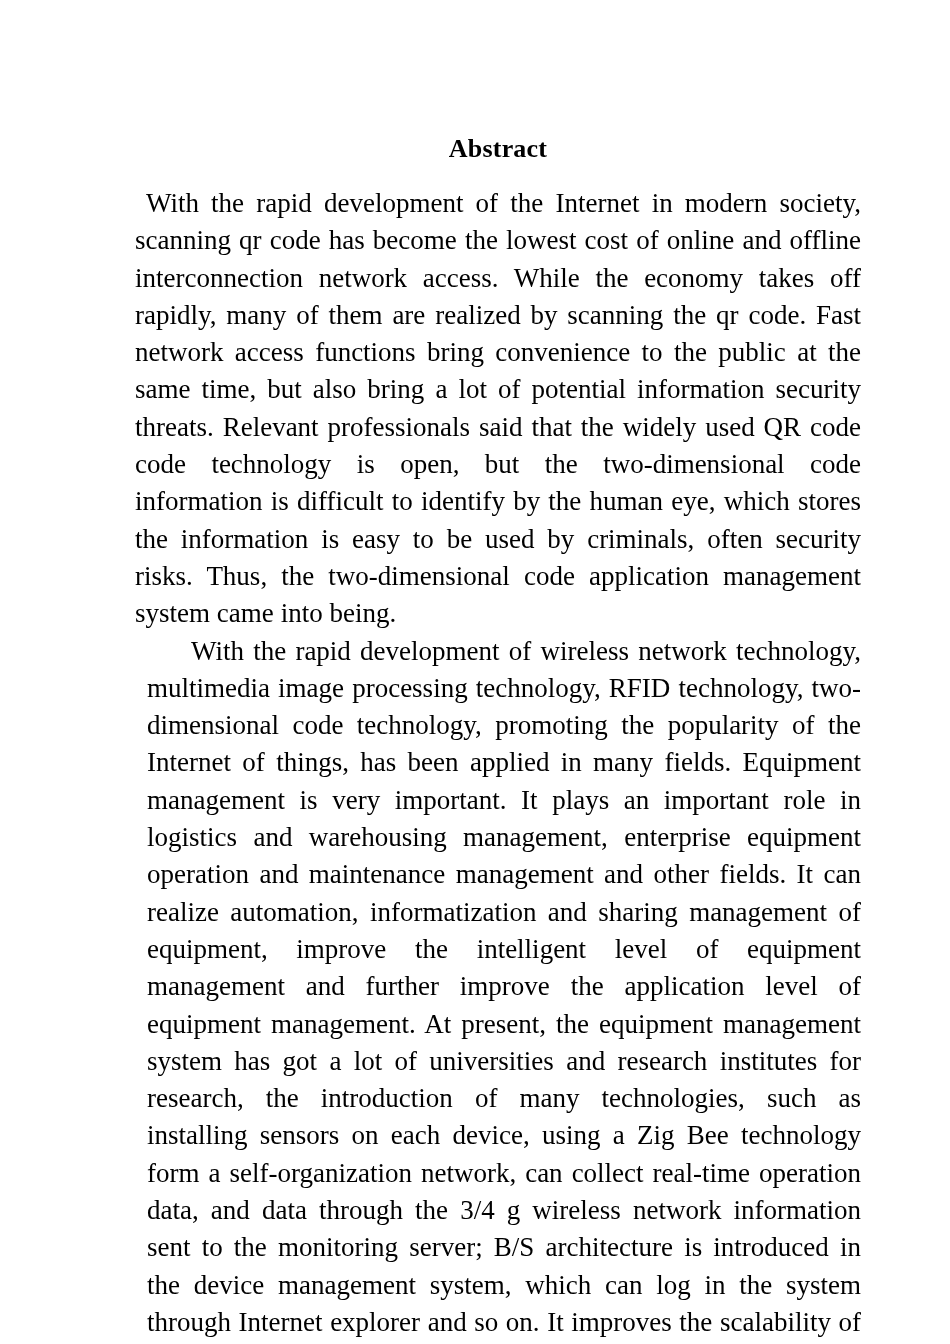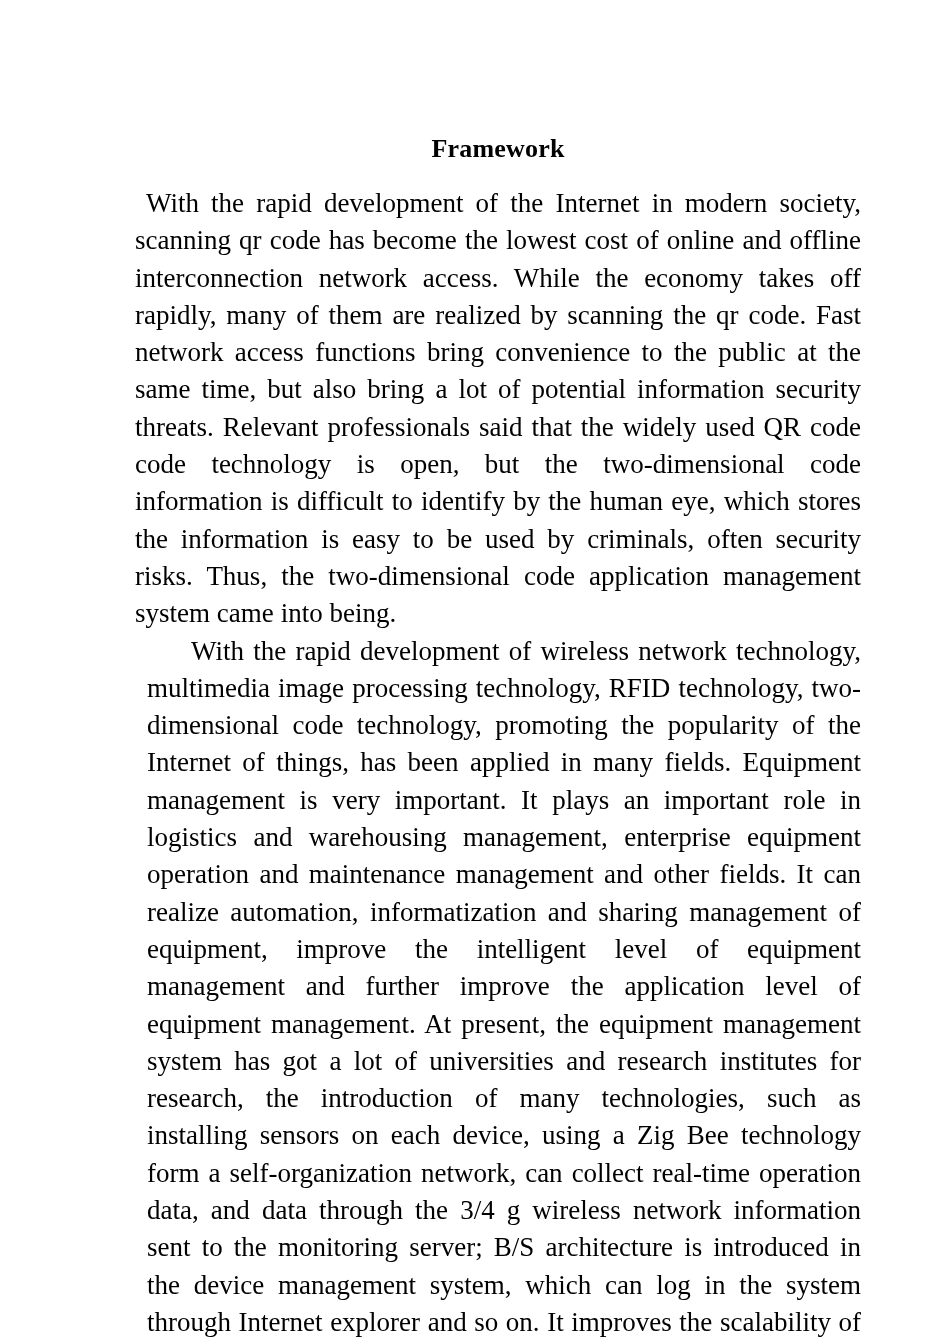--- a/index.html
+++ b/index.html
@@ -72,21 +72,21 @@
     text-indent: 44px;
     margin-left: 12px;
   }
 </style>
 </head>
 <body>
 
 <div class="page">
   <div class="content">
 
-    <h1 class="doc-title">Framework</h1>
+    <h1 class="doc-title">Abstract</h1>
 
     <div class="body-block">
       <p class="para indent-small">With the rapid development of the Internet in modern society, scanning qr code has become the lowest cost of online and offline interconnection network access. While the economy takes off rapidly, many of them are realized by scanning the qr code. Fast network access functions bring convenience to the public at the same time, but also bring a lot of potential information security threats. Relevant professionals said that the widely used QR code code technology is open, but the two-dimensional code information is difficult to identify by the human eye, which stores the information is easy to be used by criminals, often security risks. Thus, the two-dimensional code application management system came into being.</p>
       <p class="para indent-large">With the rapid development of wireless network technology, multimedia image processing technology, RFID technology, two-dimensional code technology, promoting the popularity of the Internet of things, has been applied in many fields. Equipment management is very important. It plays an important role in logistics and warehousing management, enterprise equipment operation and maintenance management and other fields. It can realize automation, informatization and sharing management of equipment, improve the intelligent level of equipment management and further improve the application level of equipment management. At present, the equipment management system has got a lot of universities and research institutes for research, the introduction of many technologies, such as installing sensors on each device, using a Zig Bee technology form a self-organization network, can collect real-time operation data, and data through the 3/4 g wireless network information sent to the monitoring server; B/S architecture is introduced in the device management system, which can log in the system through Internet explorer and so on. It improves the scalability of the system, and has high data transmission speed and security. PDA technology is introduced in the equipment warehouse management system, which USES handheld digital devices to scan and photograph equipment resource information, and USES Web services as the server-side interactive interface. NET Frame work and C# language as the implementation of the terminal server port programming language, based on. NET2003 platform, using NET Compact Framework, through PocketPC2002 model simulator development to develop a</p>
     </div>
 
   </div>
 </div>
 
 </body></html>

